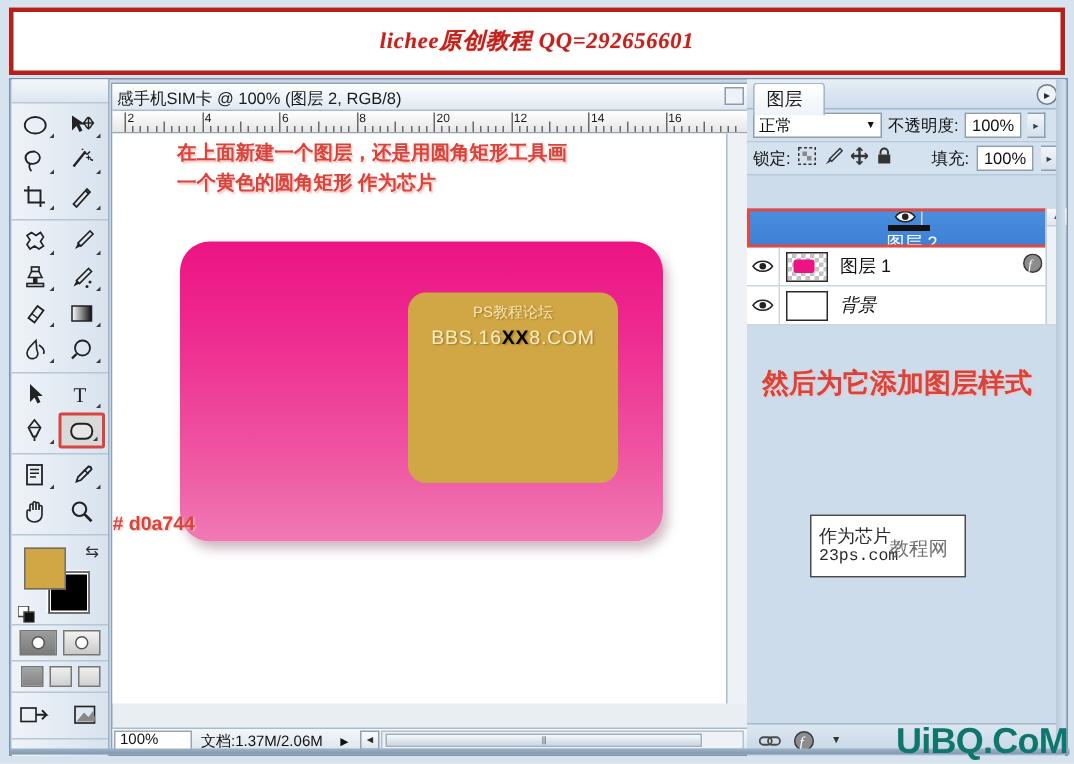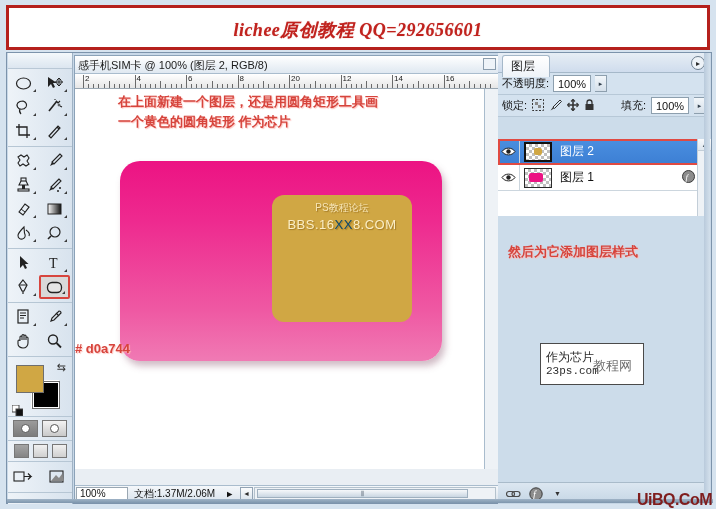--- a/index.html
+++ b/index.html
@@ -15,21 +15,21 @@
   #banner {
     position: absolute; left: 6px; top: 5px;
     width: 704px; height: 45px;
     background: #ffffff;
     border: 3px solid #b5201c;
   }
   #banner-text {
     position: absolute; left: 0; top: 10px; width: 100%;
     text-align: center;
     font-family: "Liberation Serif", serif;
-    font-size: 18px; font-weight: bold; font-style: italic;
+    font-size: 15px; font-weight: bold; font-style: italic;
     color: #c0221e;
     letter-spacing: 0.5px;
     text-shadow: 0 0 1px rgba(200,60,50,.5);
   }
 
   
   #ps-window {
     position: absolute; left: 6px; top: 52px;
     width: 706px; height: 452px;
     background: #c8d8e8;
@@ -181,21 +181,21 @@
     text-shadow: 1px 1px 1px rgba(120,80,10,.5);
   }
   #chip-t2 {
     position: absolute; left: 0; top: 22px; width: 100%;
     text-align: center;
     font-family: "Liberation Sans", sans-serif;
     font-size: 13px; color: #fbeec6;
     letter-spacing: 0.5px;
     text-shadow: 1px 1px 1px rgba(120,80,10,.5);
   }
-  #chip-t2 .xx { color: #0c4a6e; font-weight: normal; }
+  #chip-t2 .xx { color: #000000; font-weight: bold; }
   #hex-label {
     position: absolute; left: 0px; top: 252px;
     font-family: "Liberation Sans", sans-serif;
     font-size: 13px; font-weight: bold; color: #d6443c;
     text-shadow: 1px 1px 1px rgba(255,190,185,.9);
   }
   #doc-status {
     position: absolute; left: 0; bottom: 0;
     width: 423px; height: 16px;
     background: linear-gradient(to bottom,#f4f7fa,#dbe4ed);
@@ -309,20 +309,21 @@
   }
   .layer-row {
     height: 26px; display: flex; align-items: center;
     border-bottom: 1px solid #ccd6de;
     position: relative;
   }
   .layer-row.selected {
     background: linear-gradient(to bottom,#4a8fe0,#3d7fd4);
     outline: 2px solid #e04a42;
     outline-offset: -2px;
+    flex-direction: column;
   }
   .eye-cell {
     width: 22px; display: flex; align-items: center; justify-content: center;
     border-right: 1px solid #ccd6de; height: 100%;
   }
   .thumb {
     width: 28px; height: 20px; margin-left: 4px;
     border: 1px solid #2a2a2a;
     background-image:
       linear-gradient(45deg,#bfbfbf 25%,transparent 25%,transparent 75%,#bfbfbf 75%),
@@ -351,21 +352,21 @@
   .lv-arrow {
     width: 13px; height: 12px;
     background: linear-gradient(to bottom,#f8fafc,#dfe7ef);
     border-bottom: 1px solid #c3ced8;
     display: flex; align-items: center; justify-content: center;
     font-size: 6px; color: #48565f;
   }
   #panel-note {
     position: absolute; left: 10px; top: 190px;
     font-family: "Liberation Sans", sans-serif;
-    font-size: 13px; font-weight: bold; color: #d6443c;
+    font-size: 18px; font-weight: bold; color: #d6443c;
     text-shadow: 1px 1px 1px rgba(255,190,185,.9);
   }
   #wm-box {
     position: absolute; left: 42px; top: 290px;
     width: 104px; height: 42px;
     background: #ffffff; border: 1px solid #4a4a4a;
   }
   #wm-l1 {
     position: absolute; left: 5px; top: 5px;
     font-size: 12px; color: #2b2b2b;
@@ -387,22 +388,22 @@
     width: 212px; height: 22px;
     background: linear-gradient(to bottom,#dce7f1,#c4d5e4);
     border-top: 1px solid #a9bbca;
     display: flex; align-items: center; gap: 7px;
     padding-left: 8px;
   }
   .pb-icon { width: 15px; height: 14px; display: flex; align-items: center; justify-content: center; }
   #uibq {
     position: absolute; right: 4px; bottom: 0px;
     font-family: "Liberation Sans", sans-serif;
-    font-size: 16px; font-weight: bold;
-    color: #7f1d1d;
+    font-size: 24px; font-weight: bold;
+    color: #0f766e;
     letter-spacing: -0.5px;
   }
   #right-vtrack {
     position: absolute; right: 0; top: 0;
     width: 6px; height: 451px;
     background: linear-gradient(to right,#b9cadb,#d3e0ec);
   }
   #ps-bottom-edge {
     position: absolute; left: 0; bottom: 0;
     width: 706px; height: 4px;
@@ -762,20 +763,24 @@
   </div>
 
   <div id="right-panel">
 
     <div id="panel-tabs">
       <div id="tab-layers">图层</div>
       <div id="panel-menu-btn">▸</div>
     </div>
 
     <div id="blend-row">
+      <div id="blend-select">
+        <span>正常</span>
+        <span style="font-size:7px">▼</span>
+      </div>
       <span class="lbl">不透明度:</span>
       <div id="opacity-box">100%</div>
       <div class="mini-arrow">▸</div>
     </div>
 
     <div id="lock-row">
       <span class="lbl">锁定:</span>
       <span id="lock-icons">
         <span>
           <svg width="12" height="12" viewBox="0 0 12 12">
@@ -839,20 +844,38 @@
           <span>
             <svg width="13" height="13" viewBox="0 0 13 13">
                 <circle cx="6.5" cy="6.5" r="6" fill="#8c8c8c" stroke="#3a3a3a" stroke-width="1"></circle>
                 <text x="3.5" y="10" font-family="Liberation Serif, serif" font-style="italic" font-size="9" fill="#fff">f</text>
               </svg>
           </span>
           <span style="font-size:7px;color:#333">▼</span>
         </span>
       </div>
 
+      <div class="layer-row">
+        <div class="eye-cell">
+          <svg width="15" height="11" viewBox="0 0 15 11">
+              <path d="M1 5.5 C4 1 11 1 14 5.5 C11 10 4 10 1 5.5 z" fill="#fff" stroke="#222" stroke-width="1"></path>
+              <circle cx="7.5" cy="5.5" r="2.2" fill="#222"></circle>
+            </svg>
+        </div>
+        <div class="thumb" style="background-image:none;background-color:#fff"></div>
+        <span class="layer-name italic">背景</span>
+        <span class="row-right">
+          <span>
+            <svg width="10" height="12" viewBox="0 0 11 12">
+                <path d="M3 5 V3.5 a2.5 2.5 0 0 1 5 0 V5" fill="none" stroke="#333" stroke-width="1.2"></path>
+                <rect x="1.5" y="5" width="8" height="6" fill="#333"></rect>
+              </svg>
+          </span>
+        </span>
+      </div>
     </div>
 
     <div id="layer-vscroll">
       <div class="lv-arrow">▲</div>
     </div>
 
     <div id="panel-note">然后为它添加图层样式</div>
 
     <div id="wm-box">
       <div id="wm-l1">作为芯片</div>

